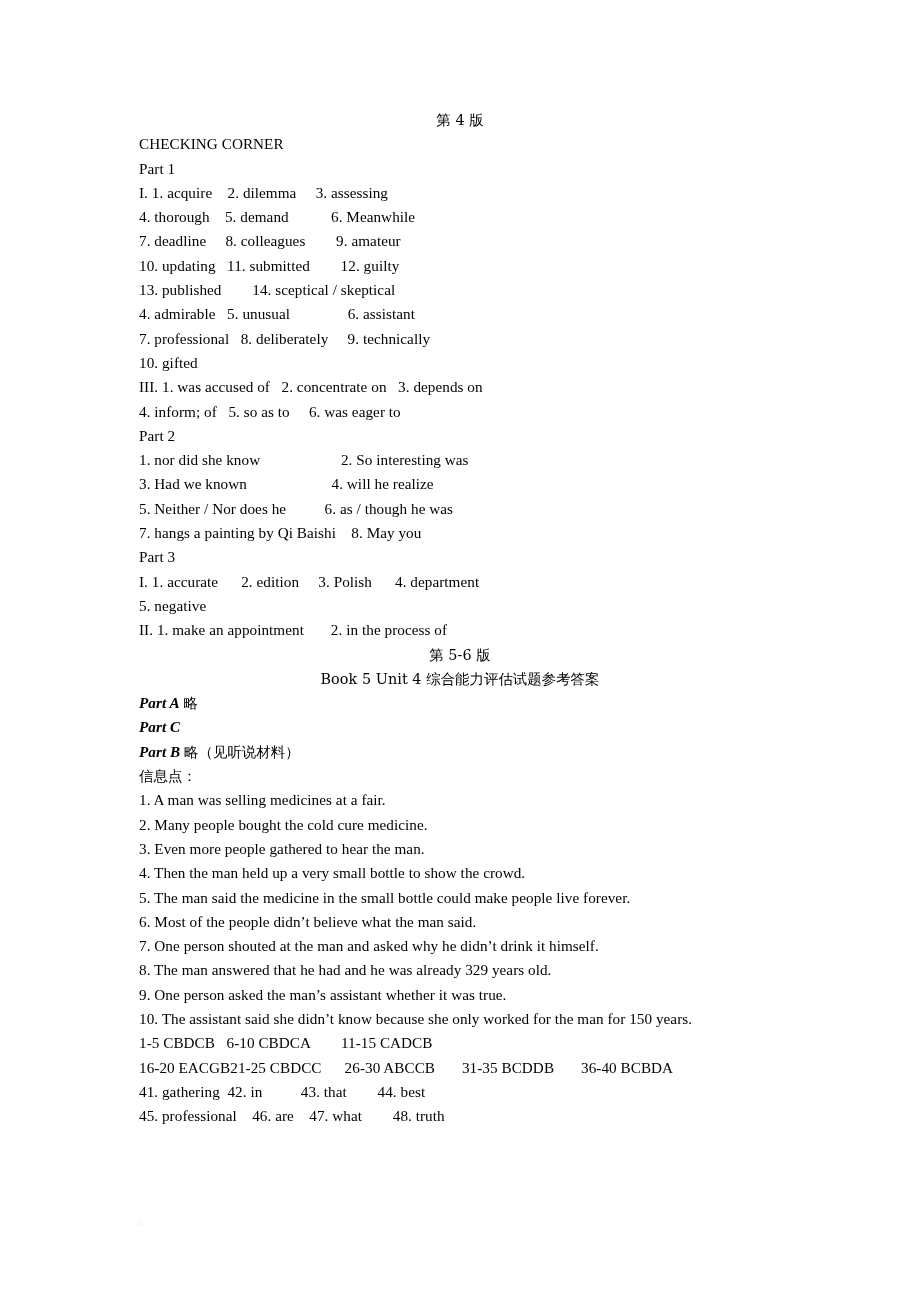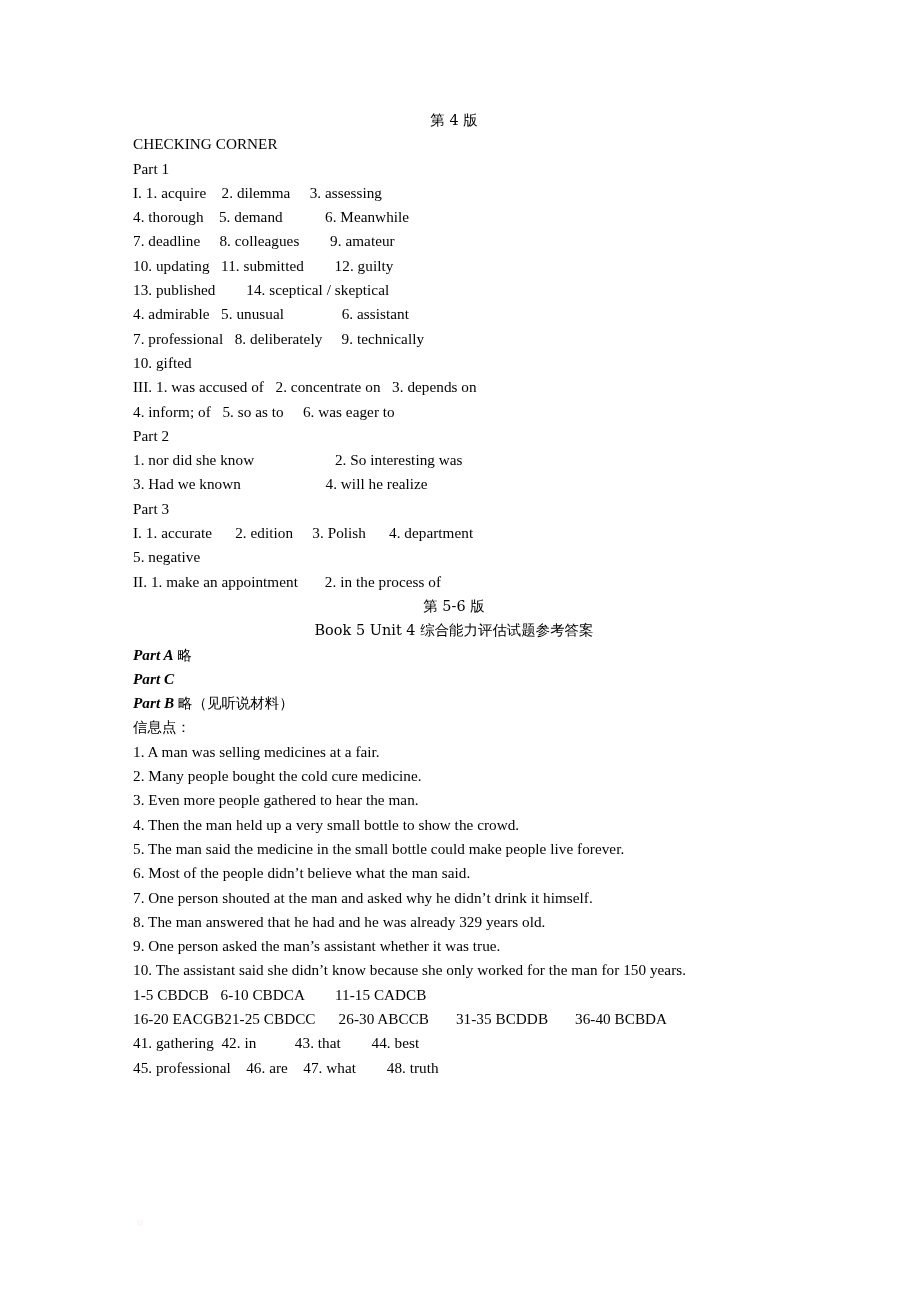--- a/index.html
+++ b/index.html
@@ -16,21 +16,21 @@
   .page {
     position: relative;
     width: 920px;
     height: 1302px;
     background: #ffffff;
     overflow: hidden;
     box-sizing: border-box;
   }
   .content {
     position: absolute;
-    left: 133px;
+    left: 139px;
     top: 108px;
     width: 642px;
   }
   .line {
     font-size: 15.2px;
     line-height: 24.3px;
     height: 24.3px;
     white-space: pre;
     letter-spacing: 0.05px;
   }
@@ -78,20 +78,22 @@
     <div class="line">4. admirable   5. unusual               6. assistant</div>
     <div class="line">7. professional   8. deliberately     9. technically</div>
     <div class="line">10. gifted</div>
     <div class="line">III. 1. was accused of   2. concentrate on   3. depends on</div>
     <div class="line">4. inform; of   5. so as to     6. was eager to</div>
 
     <div class="line">Part 2</div>
 
     <div class="line">1. nor did she know                     2. So interesting was</div>
     <div class="line">3. Had we known                      4. will he realize</div>
+    <div class="line">5. Neither / Nor does he          6. as / though he was</div>
+    <div class="line">7. hangs a painting by Qi Baishi    8. May you</div>
 
     <div class="line">Part 3</div>
 
     <div class="line">I. 1. accurate      2. edition     3. Polish      4. department</div>
     <div class="line">5. negative</div>
     <div class="line">II. 1. make an appointment       2. in the process of</div>
 
     <div class="line center">
       <span class="cn-serif">第 5-6 版</span>
     </div>

